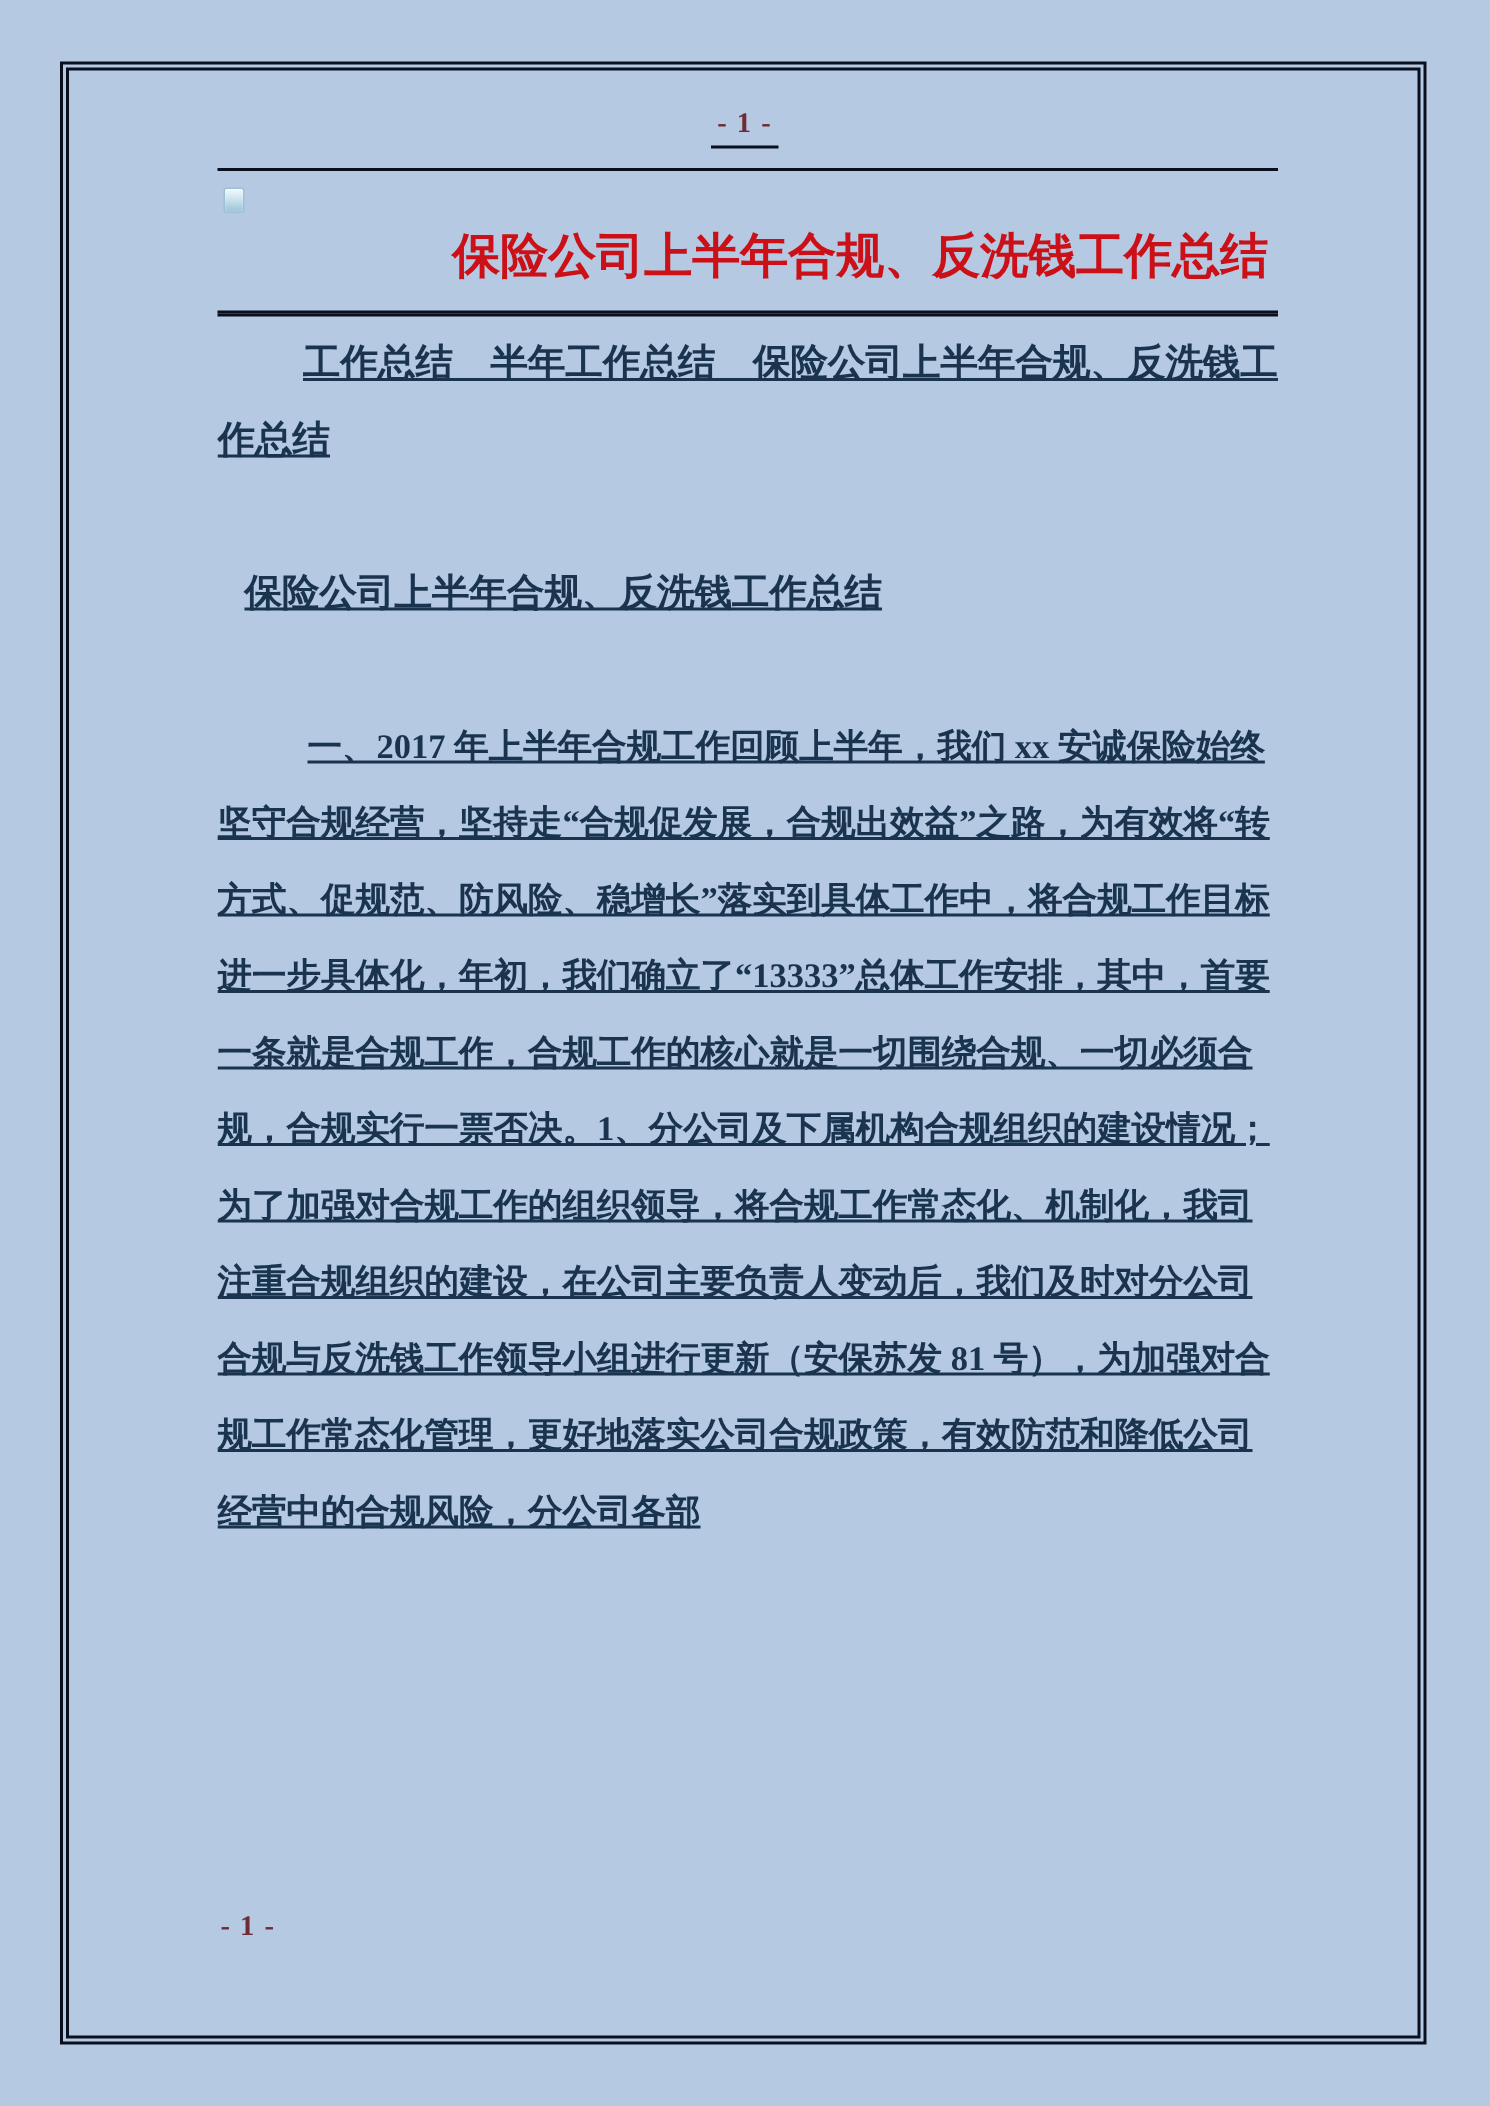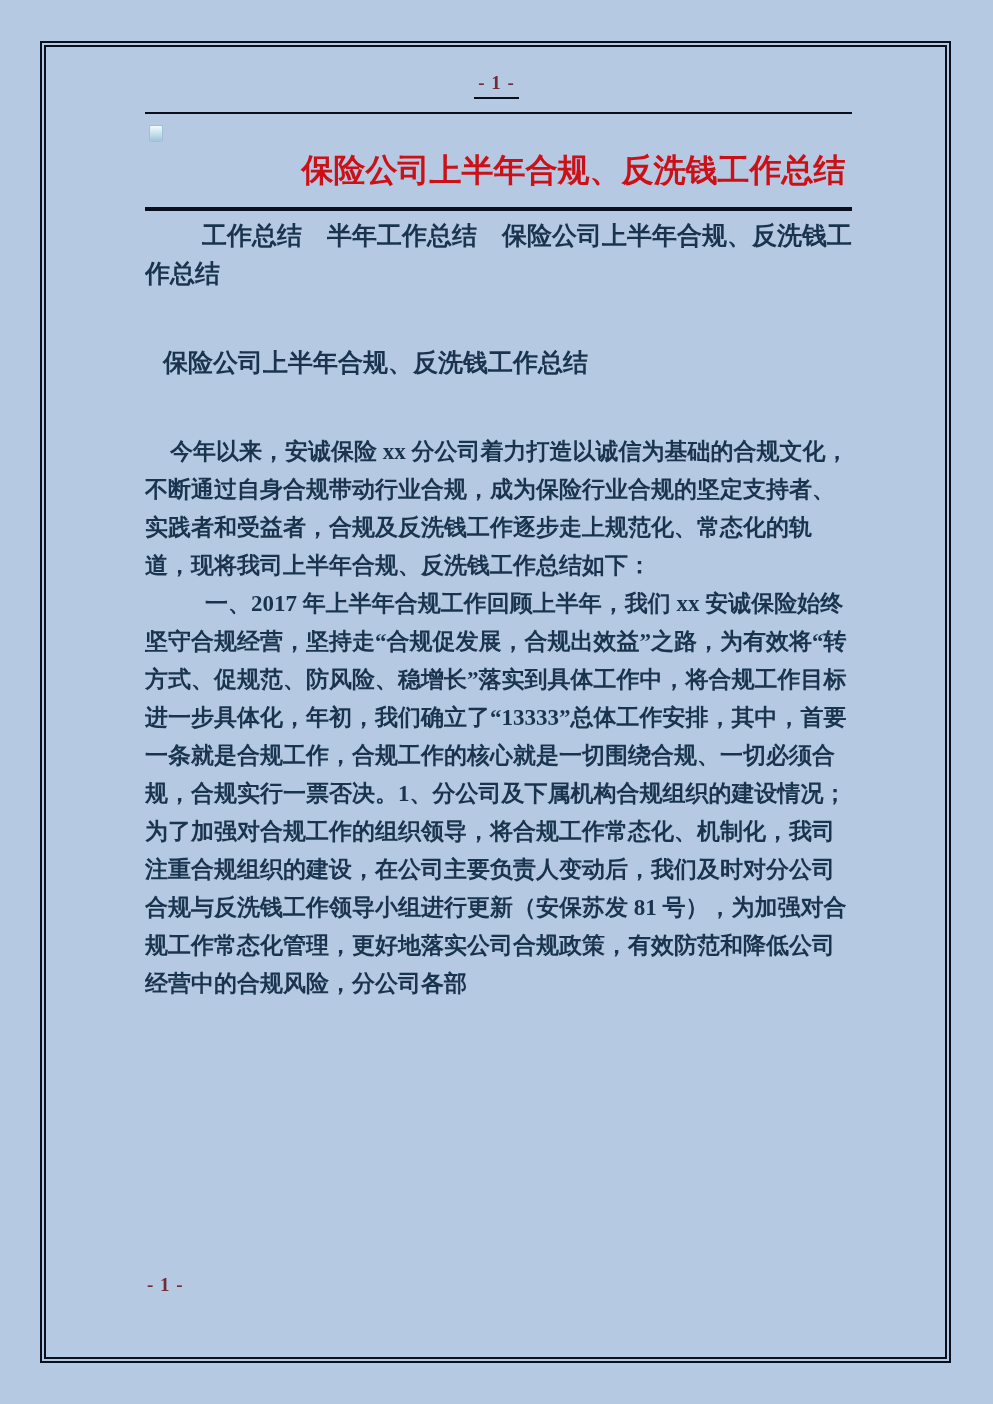--- a/index.html
+++ b/index.html
@@ -51,21 +51,21 @@
     white-space:nowrap;
   }
   .hr-double{
     position:absolute;left:145px;top:207px;width:707px;height:2px;
     border-top:2px solid var(--rule);border-bottom:2px solid var(--rule);
   }
   .flow{
     position:absolute;left:145px;top:217px;width:709px;max-height:1042px;overflow:hidden;
     font-weight:bold;
   }
-  .flow p{line-height:38px;}
+  .flow p{line-height:51px;text-decoration:underline;}
   .p-tags{font-size:25px;text-indent:57px;margin-bottom:51px;}
   .p-section{font-size:25px;text-indent:18px;margin-bottom:51px;}
   .p-body{font-size:23px;letter-spacing:0;}
   .p-body.indent-sm{text-indent:25px;}
   .p-body.indent-lg{text-indent:60px;}
   .bottom-pageno{
     position:absolute;left:147px;top:1274px;
     font-size:19px;font-weight:bold;color:var(--pageno);letter-spacing:1px;
   }
 </style>
@@ -86,19 +86,18 @@
 
   <div class="embed-icon"></div>
 
   <div class="doc-title">保险公司上半年合规、反洗钱工作总结</div>
 
   <div class="hr-double"></div>
 
   <div class="flow">
     <p class="p-tags">工作总结　半年工作总结　保险公司上半年合规、反洗钱工作总结</p>
     <p class="p-section">保险公司上半年合规、反洗钱工作总结</p>
-    <p class="p-body indent-sm">今年以来，安诚保险 xx 分公司着力打造以诚信为基础的合规文化，不断通过自身合规带动行业合规，成为保险行业合规的坚定支持者、实践者和受益者，合规及反洗钱工作逐步走上规范化、常态化的轨道，现将我司上半年合规、反洗钱工作总结如下：</p>
     <p class="p-body indent-lg">一、2017 年上半年合规工作回顾上半年，我们 xx 安诚保险始终坚守合规经营，坚持走“合规促发展，合规出效益”之路，为有效将“转方式、促规范、防风险、稳增长”落实到具体工作中，将合规工作目标进一步具体化，年初，我们确立了“13333”总体工作安排，其中，首要一条就是合规工作，合规工作的核心就是一切围绕合规、一切必须合规，合规实行一票否决。1、分公司及下属机构合规组织的建设情况；为了加强对合规工作的组织领导，将合规工作常态化、机制化，我司注重合规组织的建设，在公司主要负责人变动后，我们及时对分公司合规与反洗钱工作领导小组进行更新（安保苏发 81 号），为加强对合规工作常态化管理，更好地落实公司合规政策，有效防范和降低公司经营中的合规风险，分公司各部</p>
   </div>
 
   <div class="bottom-pageno">- 1 -</div>
 
 </div>
 
 </body></html>

